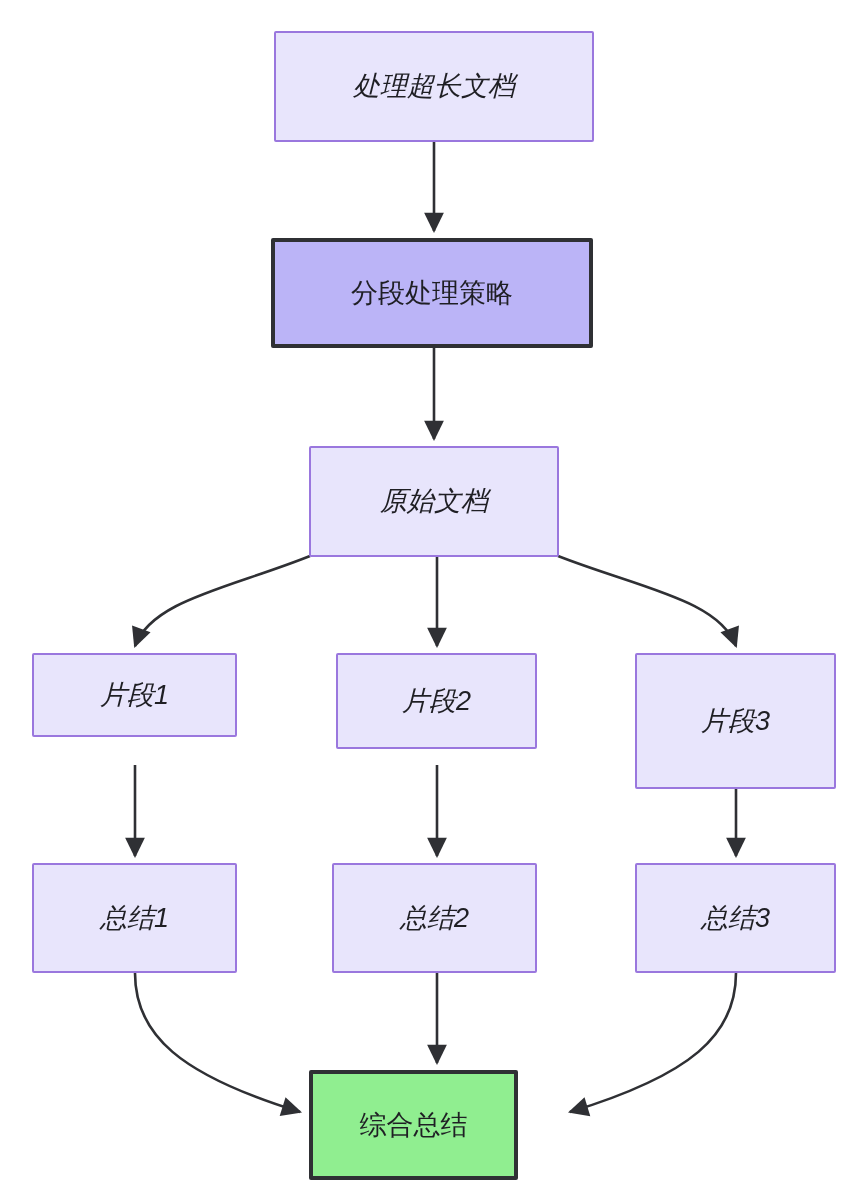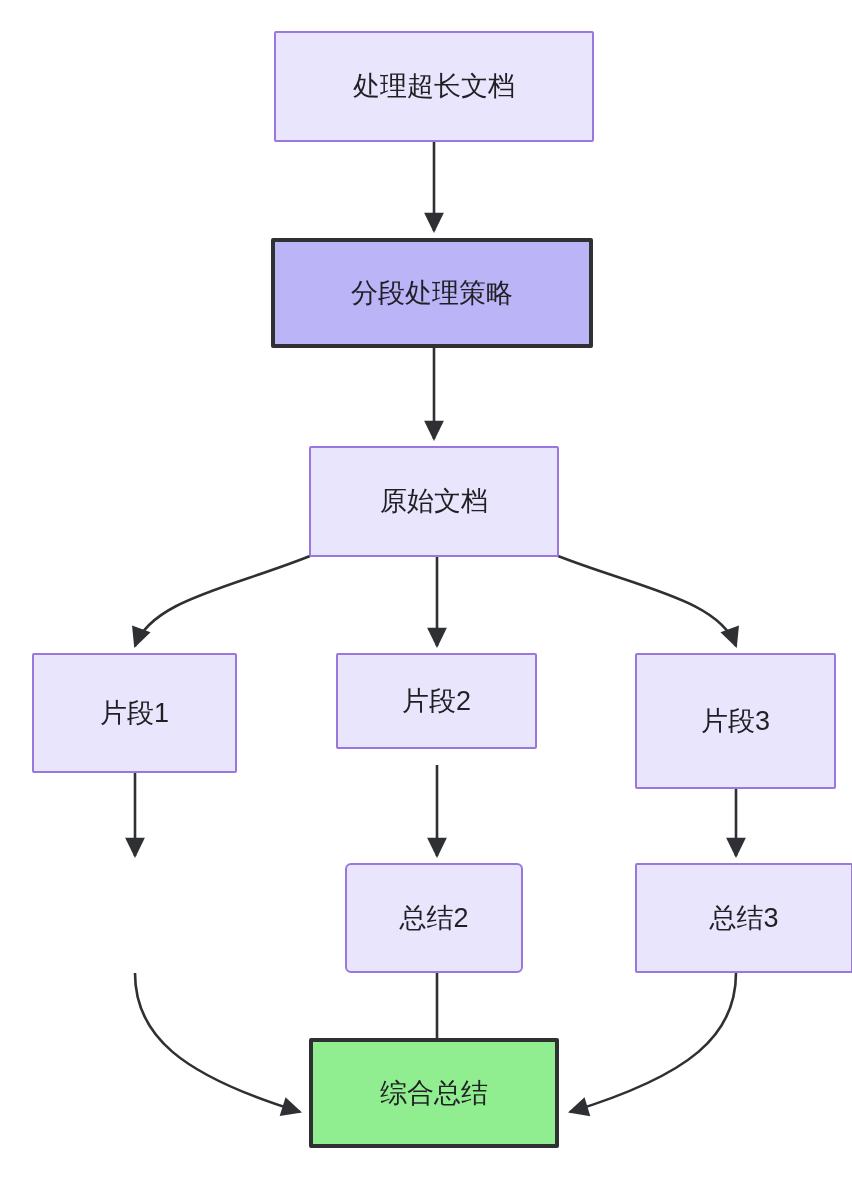--- a/index.html
+++ b/index.html
@@ -39,20 +39,21 @@
   }
   .node-label {
     display: block;
     white-space: nowrap;
   }
   
   .node.style-default {
     background: #E8E5FC;
     border: 2px solid #9A77DE;
     border-radius: 2px;
+    font-style: italic;
   }
   .node.style-default .node-label {
     color: #1f1f24;
     font-size: 27px;
   }
   
   .node.style-highlight {
     background: #BBB4F7;
     border: 4px solid #2f3034;
     border-radius: 2px;
@@ -112,38 +113,41 @@
   </div>
 
   <div class="node style-highlight" style="left:271px; top:238px; width:322px; height:110px;">
     <span class="node-label">分段处理策略</span>
   </div>
 
   <div class="node style-default" style="left:309px; top:446px; width:250px; height:111px;">
     <span class="node-label">原始文档</span>
   </div>
 
-  <div class="node style-default" style="left:32px; top:653px; width:205px; height:120px;">
+  <div class="node style-default" style="left:32px; top:653px; width:205px; height:84px;">
     <span class="node-label">片段1</span>
   </div>
 
   <div class="node style-default" style="left:336px; top:653px; width:201px; height:96px;">
     <span class="node-label">片段2</span>
   </div>
 
   <div class="node style-default" style="left:635px; top:653px; width:201px; height:136px;">
     <span class="node-label">片段3</span>
   </div>
 
+  <div class="node style-default" style="left:32px; top:863px; width:205px; height:110px;">
+    <span class="node-label">总结1</span>
+  </div>
 
-  <div class="node style-default" style="left:345px; top:863px; width:178px; height:110px;border-radius:6px;">
+  <div class="node style-default" style="left:332px; top:863px; width:205px; height:110px;">
     <span class="node-label">总结2</span>
   </div>
 
-  <div class="node style-default" style="left:635px; top:863px; width:218px; height:110px;justify-content:center;">
+  <div class="node style-default" style="left:635px; top:863px; width:201px; height:110px;justify-content:center;">
     <span class="node-label">总结3</span>
   </div>
 
-  <div class="node style-success" style="left:309px; top:1038px; width:250px; height:110px;">
+  <div class="node style-success" style="left:309px; top:1070px; width:209px; height:110px;">
     <span class="node-label">综合总结</span>
   </div>
 
 </div>
 
 </body></html>

